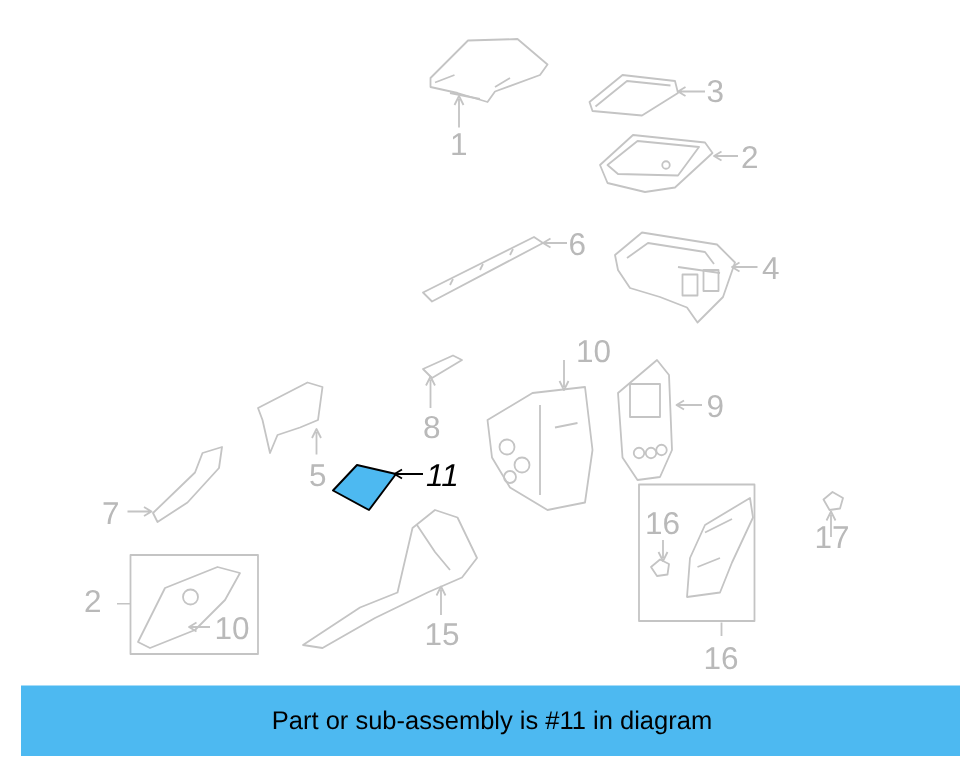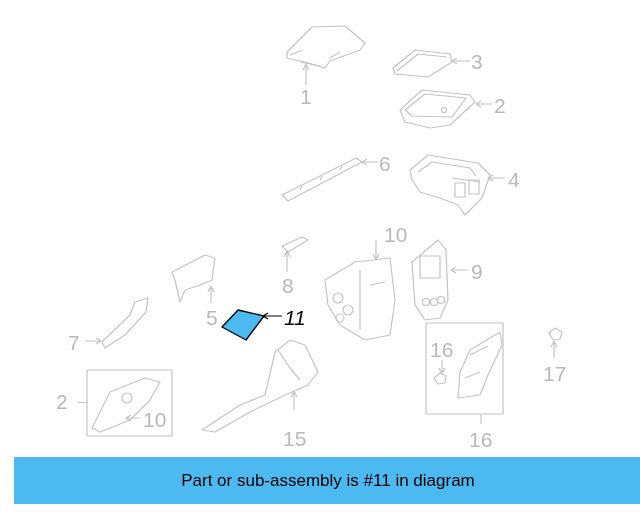--- a/index.html
+++ b/index.html
@@ -125,21 +125,21 @@
 <span class="callout" style="left:206px;top:307px">5</span>
 <span class="callout" style="left:379px;top:153px">6</span>
 <span class="callout" style="left:68px;top:332px">7</span>
 <span class="callout" style="left:282px;top:275px">8</span>
 <span class="callout" style="left:471px;top:261px">9</span>
 <span class="callout" style="left:384px;top:224px">10</span>
 <span class="callout active" style="left:284px;top:307px">11</span>
 <span class="callout" style="left:56px;top:391px">2</span>
 <span class="callout" style="left:143px;top:409px">10</span>
 <span class="callout" style="left:469px;top:429px">16</span>
-<span class="callout" style="left:283px;top:428px">15</span>
+<span class="callout" style="left:283px;top:413px">15</span>
 <span class="callout" style="left:430px;top:339px">16</span>
-<span class="callout" style="left:543px;top:363px">17</span>
+<span class="callout" style="left:543px;top:348px">17</span>
 
 <div style="position:absolute;left:78px;top:402px;width:9px;height:1px;background:#c4c4c4"></div>
 
 <div id="banner">
   <span>Part or sub-assembly is #11 in diagram</span>
 </div>
 
 </body></html>

